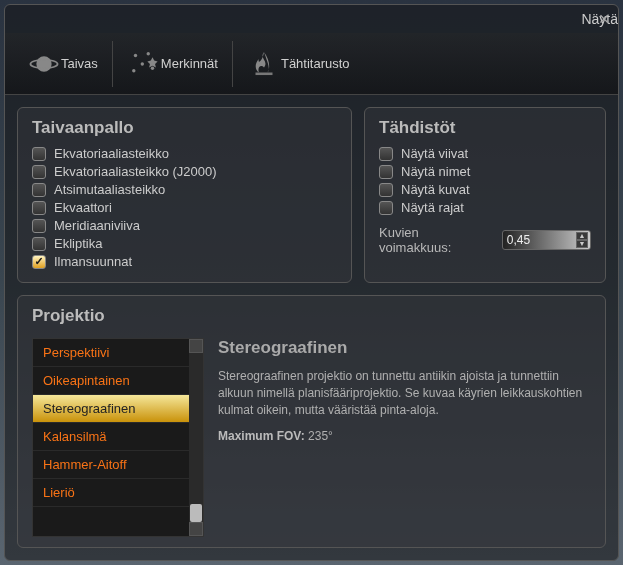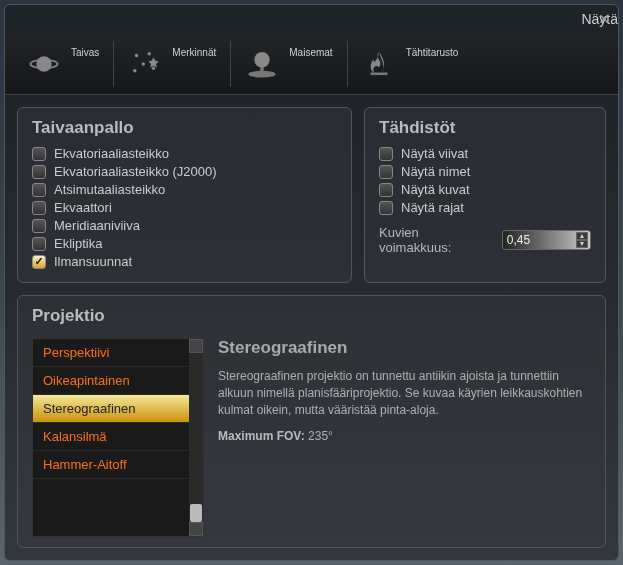--- a/index.html
+++ b/index.html
@@ -45,27 +45,26 @@
 .tabbar {
   height: 62px;
   display: flex;
   align-items: center;
   padding: 0 8px;
   border-bottom: 1px solid #444;
   background: linear-gradient(180deg, rgba(40,40,40,0.4), rgba(10,10,10,0.5));
 }
 .tab {
   display: flex;
-  align-items: flex-start;
-  gap: 10px;
+  align-items: center;
   padding: 6px 14px;
   border-right: 1px solid #444;
   cursor: pointer;
   color: #d0d0d0;
-  font-size: 10px;
+  font-size: 13px;
 }
 .tab:last-child { border-right: none; }
 .tab-icon { width: 34px; height: 34px; display: flex; align-items: center; justify-content: center; }
 .tab-icon svg { width: 34px; height: 34px; }
 .content {
   flex: 1;
   padding: 12px;
   display: flex;
   flex-direction: column;
   gap: 12px;
@@ -232,30 +231,20 @@
               <circle cx="8" cy="28" r="2"></circle>
               <path d="M30 12 l2 4 4 1 -3 3 1 4 -4 -2 -4 2 1 -4 -3 -3 4 -1z"></path>
             </g>
           </svg>
       </span>
       <span>Merkinnät</span>
     </div>
     <div class="tab">
       <span class="tab-icon">
         <svg viewBox="0 0 40 40">
-            <ellipse cx="20" cy="32" rx="16" ry="4" fill="#777"></ellipse>
-            <rect x="18" y="20" width="4" height="12" fill="#777"></rect>
-            <circle cx="20" cy="15" r="9" fill="#888"></circle>
-          </svg>
-      </span>
-      <span>Maisemat</span>
-    </div>
-    <div class="tab">
-      <span class="tab-icon">
-        <svg viewBox="0 0 40 40">
             <path d="M20 6 C14 14 26 16 20 24 C16 20 12 24 14 30 C10 28 8 20 14 14 C12 20 18 18 20 6z M20 6 C26 14 28 24 24 30 C28 26 24 18 20 6z" fill="#888"></path>
             <rect x="10" y="30" width="20" height="3" fill="#777"></rect>
           </svg>
       </span>
       <span>Tähtitarusto</span>
     </div>
   </div>
 
   <div class="content">
     <div class="row1">
@@ -330,20 +319,21 @@
     <div class="panel panel-proj">
       <div class="panel-title">Projektio</div>
       <div class="proj-body">
         <div class="proj-list">
           <div id="proj-items">
               <div class="proj-item">Perspektiivi</div>
               <div class="proj-item">Oikeapintainen</div>
               <div class="proj-item selected">Stereograafinen</div>
               <div class="proj-item">Kalansilmä</div>
               <div class="proj-item">Hammer-Aitoff</div>
+              <div class="proj-item">Lieriö</div>
             </div>
           <div class="proj-scrollbar">
             <div class="sb-btn"></div>
             <div class="sb-track">
                 <div class="sb-thumb"></div>
               </div>
             <div class="sb-btn"></div>
           </div>
         </div>
         <div class="proj-desc">

